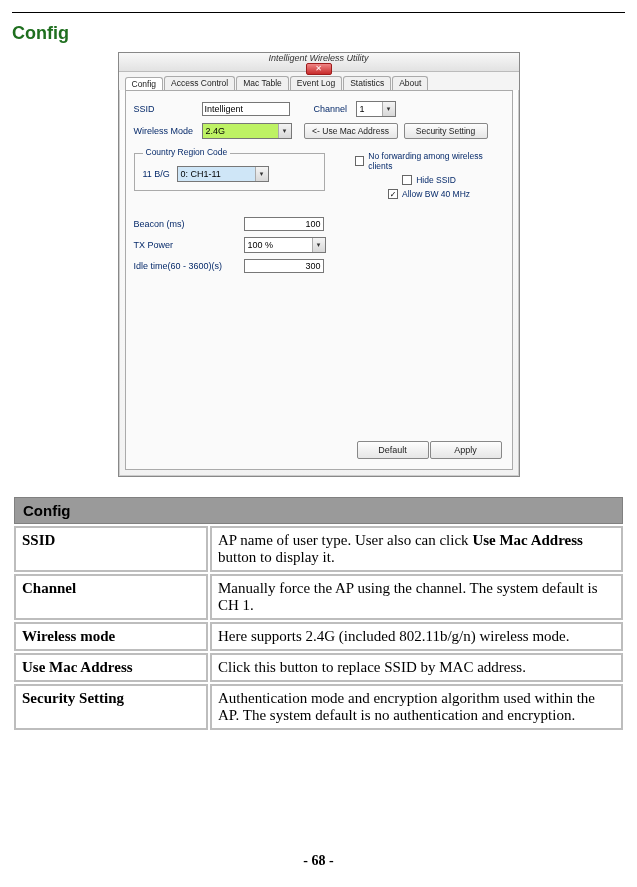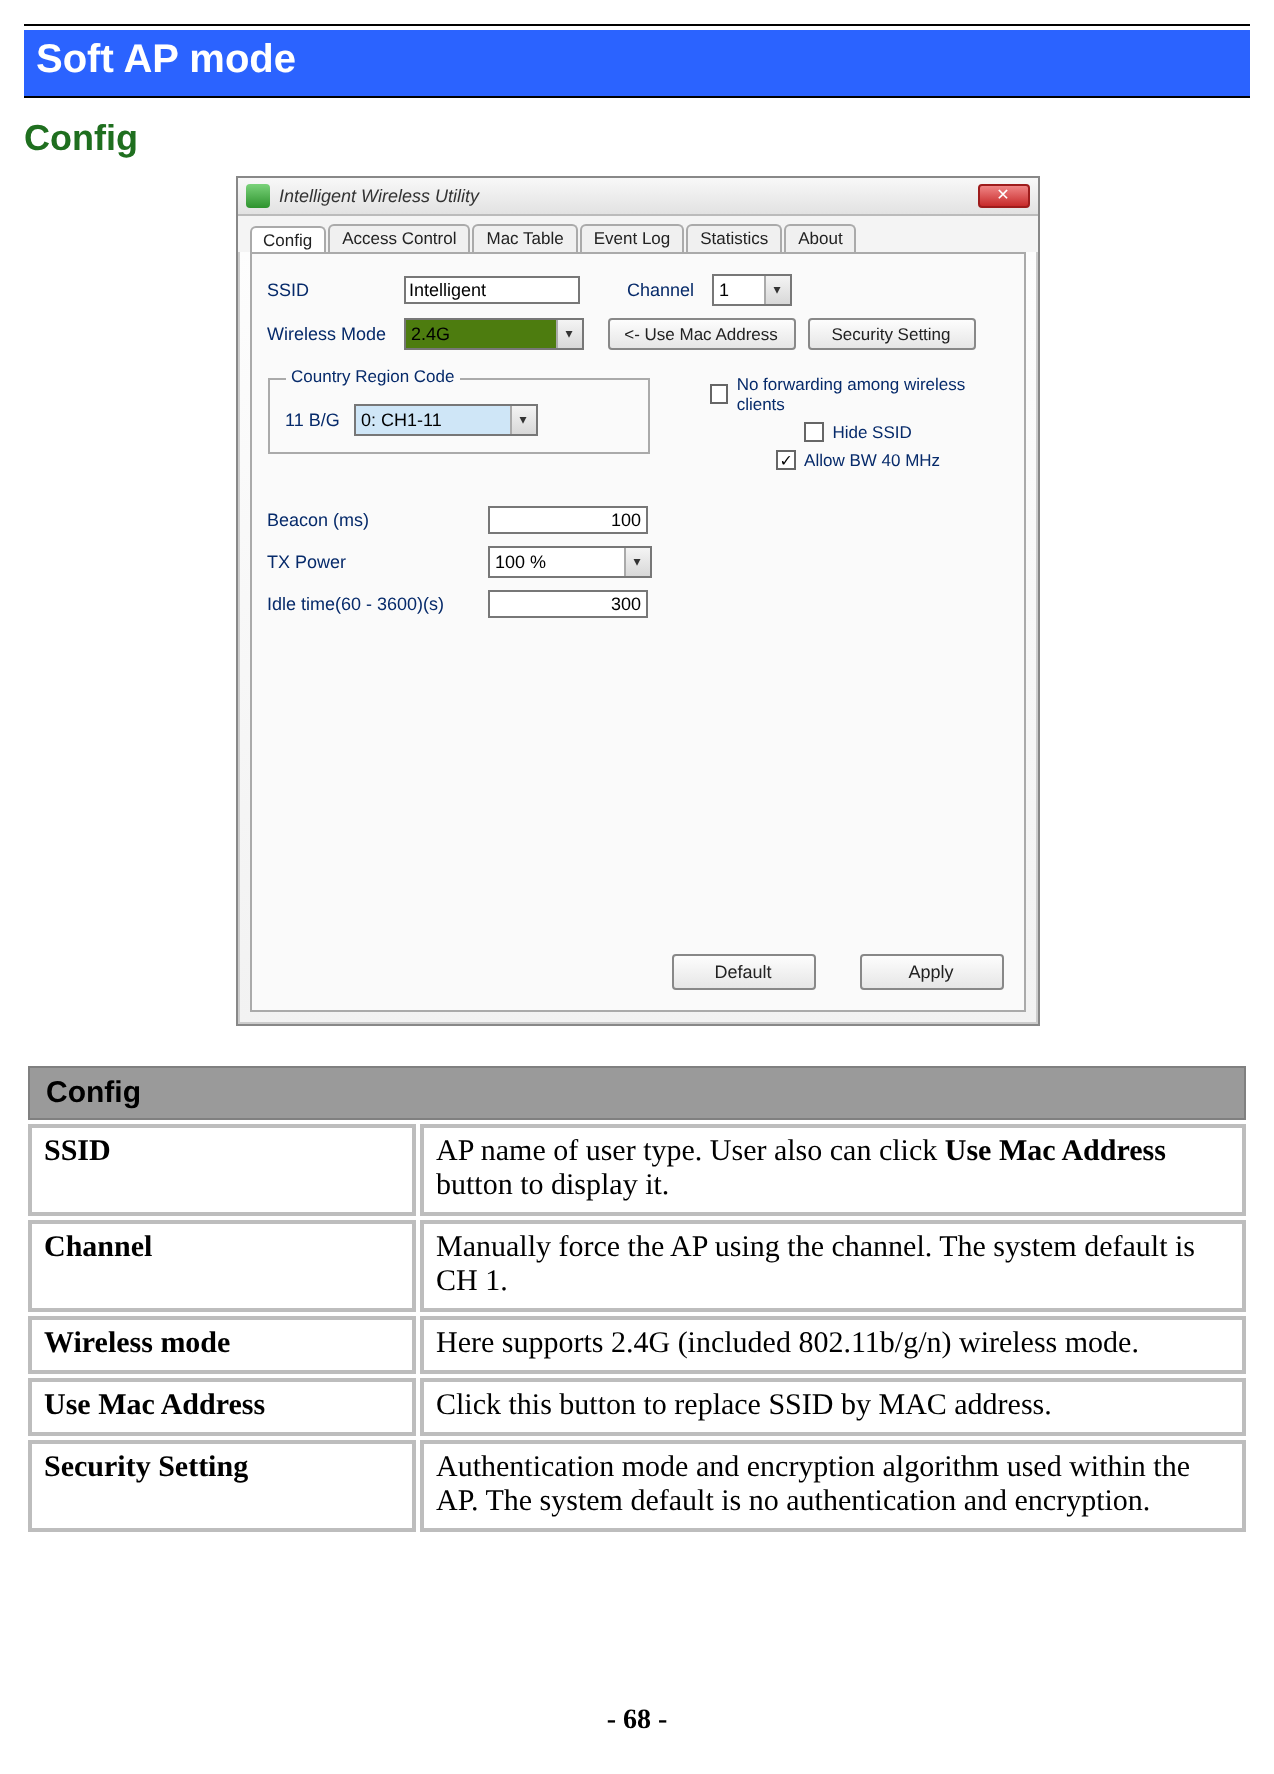--- a/index.html
+++ b/index.html
@@ -49,20 +49,21 @@
     background: linear-gradient(#fefefe, #f2f2f2);
     box-shadow: 0 0 0 1px #ccc inset;
   }
   .titlebar {
     display: flex;
     align-items: center;
     height: 18px;
     background: linear-gradient(#f8f8f8, #e2e2e2);
     border-bottom: 1px solid #bbb;
     padding: 0 4px;
+    flex-direction: column;
   }
   .titlebar .app-icon {
     width: 12px; height: 12px;
     background: linear-gradient(#7ad27a, #2e932e);
     border-radius: 2px;
     margin-right: 5px;
   }
   .titlebar .title-text {
     font-style: italic;
     color: #333;
@@ -196,21 +197,21 @@
     color: #000;
     margin-right: 4px;
     box-sizing: border-box;
   }
   .check-row { display: flex; align-items: center; margin-bottom: 4px; font-size: 8.5px; color: #062a6a; justify-content: center; }
   .bottom-btns {
     position: absolute;
     right: 10px;
     bottom: 10px;
     display: flex;
-    gap: 22px;
+    gap: 1px;
   }
   .bottom-btns .wbtn { width: 72px; height: 18px; font-size: 9px; }
 
   
   .cfg-table {
     width: 100%;
     border-collapse: separate;
     border-spacing: 2px;
     font-size: 15px;
   }
@@ -240,21 +241,20 @@
     text-align: center;
     font-size: 14px;
     font-weight: bold;
   }
 </style>
 </head>
 <body>
 
 <div class="page">
   <div class="top-rule"></div>
-  <div class="section-bar">Soft AP mode</div>
 
   <div class="subheading">Config</div>
 
   <div class="screenshot-wrap">
     <div class="app-window">
 
       <div class="titlebar">
         <div class="app-icon"></div>
         <div class="title-text">Intelligent Wireless Utility</div>
         <div class="close-btn">✕</div>
@@ -278,21 +278,21 @@
           <div class="lbl" style="width:42px">Channel</div>
           <div class="dd" style="width:38px">
             <div class="sel" style="flex:1">1</div>
             <div class="arrow">▾</div>
           </div>
         </div>
 
         <div class="row">
           <div class="lbl w-lbl">Wireless Mode</div>
           <div class="dd" style="width:88px">
-            <div class="sel" style="flex:1;background:#4d7c0f;">2.4G</div>
+            <div class="sel" style="flex:1;background:#bef264;">2.4G</div>
             <div class="arrow">▾</div>
           </div>
           <div style="width:12px"></div>
           <div class="wbtn" style="width:94px">&lt;- Use Mac Address</div>
           <div style="width:6px"></div>
           <div class="wbtn" style="width:84px">Security Setting</div>
         </div>
 
         <div style="display:flex;gap:30px;align-items:flex-start;margin-top:8px;">
           <div class="groupbox">

